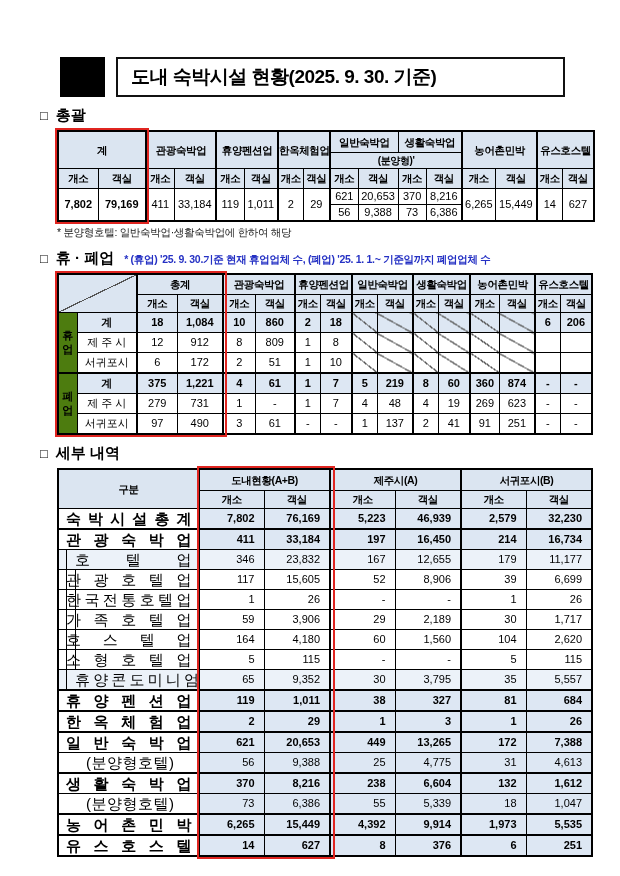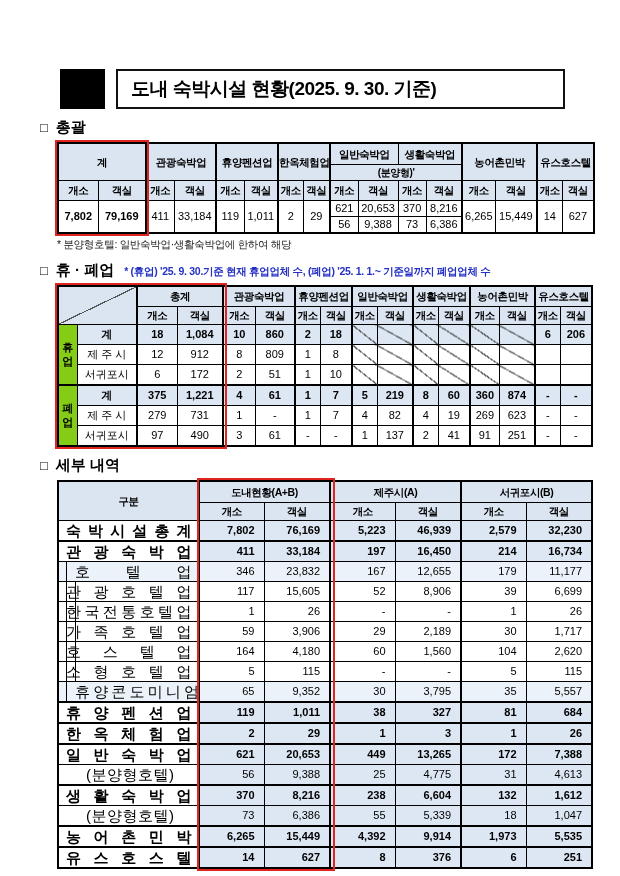--- a/index.html
+++ b/index.html
@@ -1,20 +1,20 @@
 <!DOCTYPE html>
 <html><head>
 <meta charset="utf-8">
 <style>
   html,body { margin:0; padding:0; }
   body {
     width:620px; height:876px; background:#ffffff; overflow:hidden;
     font-family:"Liberation Sans", sans-serif; color:#000; position:relative;
   }
-  .content { padding-top:57px;margin-top:12px; }
+  .content { padding-top:57px; }
 
   
   .titlebar { display:flex; align-items:stretch; height:40px; margin-left:60px; }
   .blacksq { width:45px; height:40px; background:#000; flex:0 0 auto; }
   .titlebox {
     width:432px; margin-left:11px; border:2.5px solid #111;
     display:flex; align-items:center; padding-left:13px;
     font-size:19px; font-weight:bold; letter-spacing:-0.5px; white-space:nowrap;
   }
 
@@ -52,21 +52,21 @@
   .t1 .r1 td { height:20px; }
   .t1 .r2 td { height:15px; font-size:10px; }
   .t1 .r3 td { height:19px; }
   .t1 .r4 td { height:15px; }
   .t1 .r5 td { height:15px; }
 
   
   .t2 .hr1 td { height:19px; }
   .t2 .hr2 td { height:17px; }
   .t2 .dr td { height:19px; }
-  .vlab { background:#84cc16; font-weight:bold; word-break:break-all; white-space:normal; line-height:1.25; }
+  .vlab { background:#4d7c0f; font-weight:bold; word-break:break-all; white-space:normal; line-height:1.25; }
 
   
   .t3 td { height:19px; }
   .t3 .hr1 td { height:20px; }
   .t3 .hr2 td { height:17px; }
   .t3 .num { text-align:right; padding-right:9px; }
   .t3 .lbl {
     text-align:justify; text-align-last:justify;
     padding:0 7px; font-size:15px; letter-spacing:-0.5px;
   }
@@ -303,21 +303,21 @@
       </tr>
       <tr class="dr">
         <td>제 주 시</td>
         <td class="tl">279</td>
         <td>731</td>
         <td class="tl">1</td>
         <td>-</td>
         <td class="tl">1</td>
         <td>7</td>
         <td class="tl">4</td>
-        <td>82</td>
+        <td>48</td>
         <td class="tl">4</td>
         <td>19</td>
         <td class="tl">269</td>
         <td>623</td>
         <td class="tl">-</td>
         <td>-</td>
       </tr>
       <tr class="dr">
         <td>서귀포시</td>
         <td class="tl">97</td>

